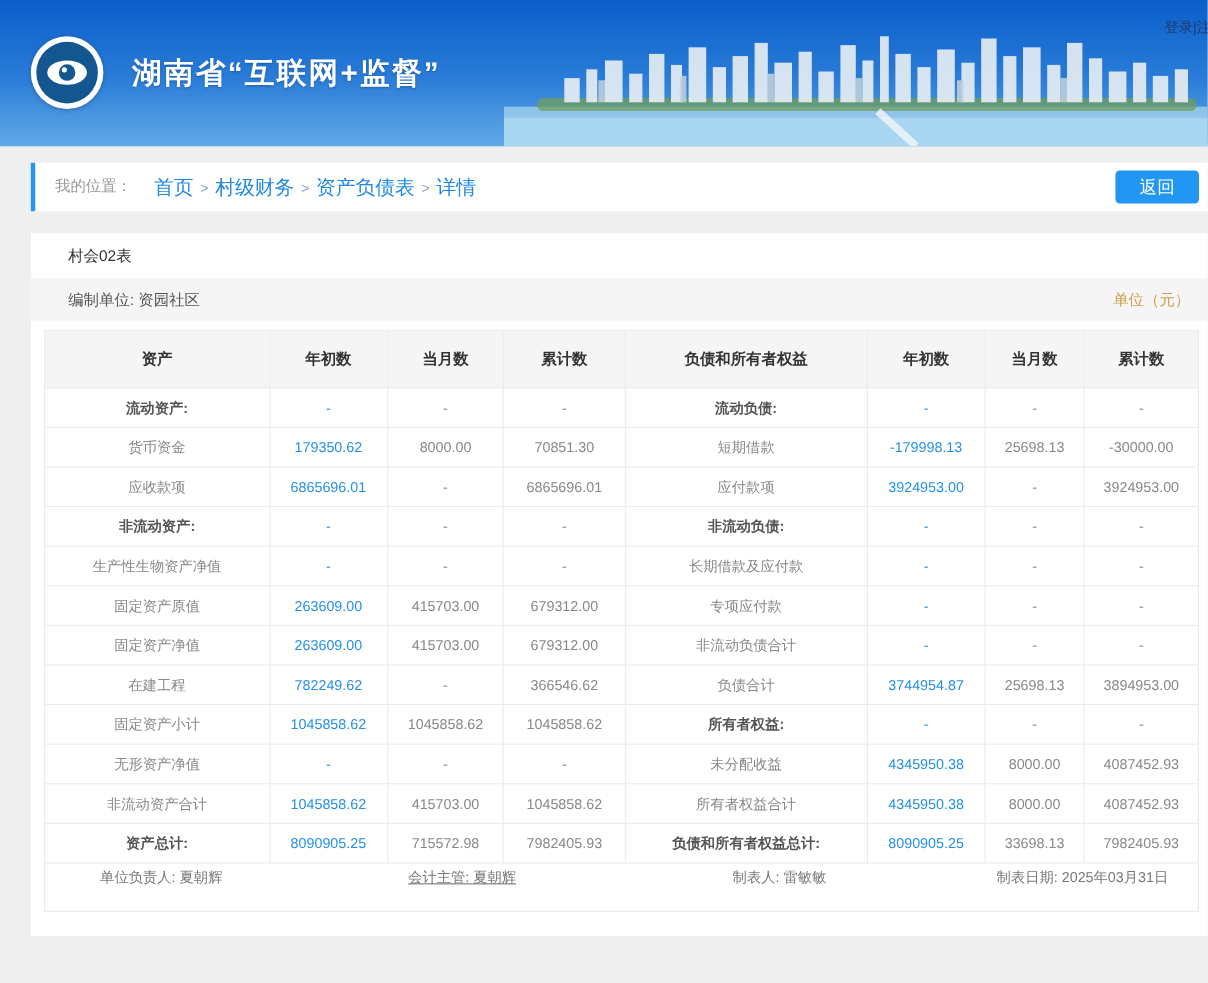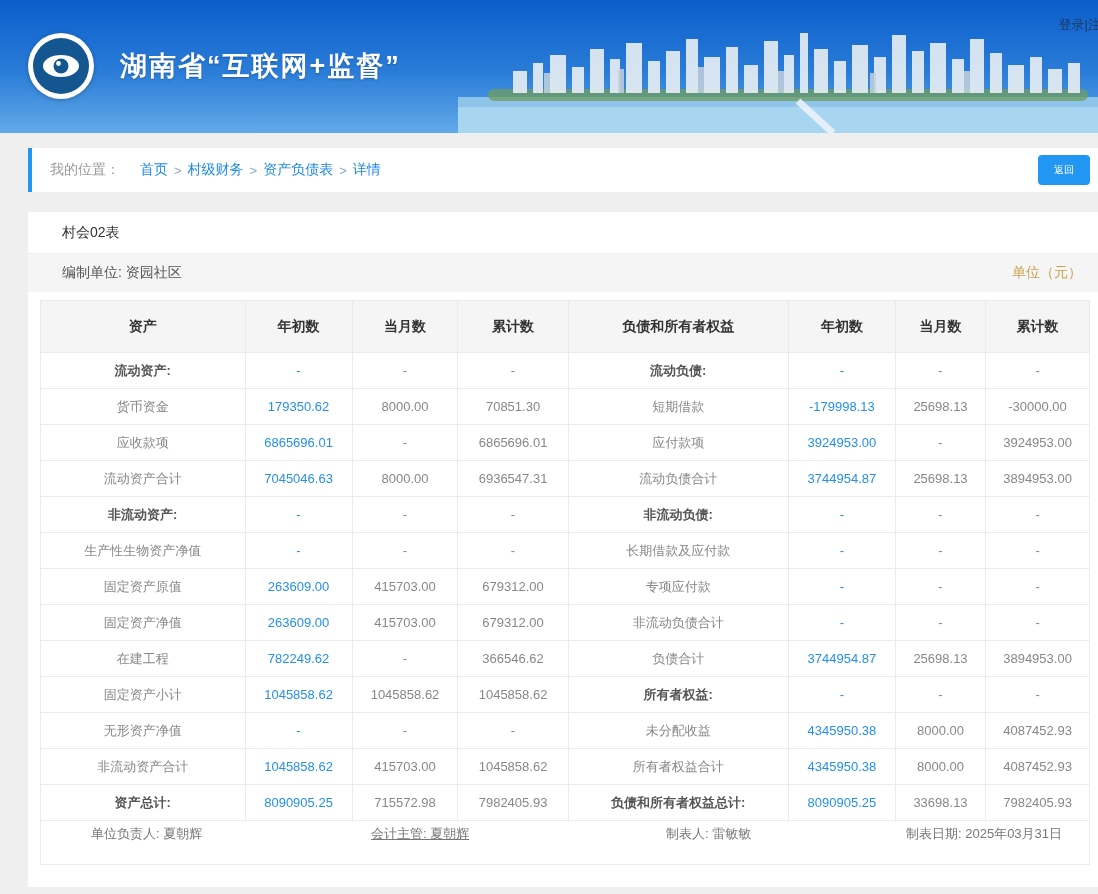--- a/index.html
+++ b/index.html
@@ -19,24 +19,24 @@
     letter-spacing:2px; text-shadow:0 1px 2px rgba(0,0,0,.25); }
   .auth { position:absolute; top:16px; right:-16px; font-size:13px; color:#1c3a66; z-index:3;
     white-space:nowrap; }
   .auth span { cursor:pointer; }
 
   
   .crumb-bar { margin:15px 0 0 28px; height:44px; background:#ffffff;
     border-left:4px solid #2196f3; display:flex; align-items:center; padding:0 0 0 18px;
     position:relative; }
   .crumb-prefix { color:#999999; font-size:14px; margin-right:14px; }
-  .crumb-link { color:#1e88e5; font-size:14px; text-decoration:none; margin:0 6px; cursor:pointer; }
+  .crumb-link { color:#1e88e5; font-size:18px; text-decoration:none; margin:0 6px; cursor:pointer; }
   .crumb-sep { color:#8fa6bb; font-size:13px; }
-  .back-btn { position:absolute; right:8px; top:7px; width:52px; height:30px; background:#2196f3;
-    color:#ffffff; font-size:10px; border:none; border-radius:4px; cursor:pointer; }
+  .back-btn { position:absolute; right:8px; top:7px; width:76px; height:30px; background:#2196f3;
+    color:#ffffff; font-size:16px; border:none; border-radius:4px; cursor:pointer; }
 
   
   .card { margin:20px 0 0 28px; background:#ffffff; padding-bottom:14px; }
   .card-title-row { height:42px; display:flex; align-items:center; padding-left:34px;
     border-bottom:1px solid #eeeeee; font-size:14px; color:#333333; }
   .card-sub-row { height:38px; background:#f5f5f5; display:flex; align-items:center;
     padding:0 16px 0 34px; font-size:14px; color:#555555; justify-content:space-between;gap:47px; }
   .unit-label { color:#c9a14e; }
 
   
@@ -200,30 +200,20 @@
             <td class="">应收款项</td>
             <td class="link">6865696.01</td>
             <td class="">-</td>
             <td class="">6865696.01</td>
             <td class="">应付款项</td>
             <td class="link">3924953.00</td>
             <td class="">-</td>
             <td class="">3924953.00</td>
           </tr>
           <tr>
-            <td class="">流动资产合计</td>
-            <td class="link">7045046.63</td>
-            <td class="">8000.00</td>
-            <td class="">6936547.31</td>
-            <td class="">流动负债合计</td>
-            <td class="link">3744954.87</td>
-            <td class="">25698.13</td>
-            <td class="">3894953.00</td>
-          </tr>
-          <tr>
             <td class="bold">非流动资产:</td>
             <td class="link">-</td>
             <td class="">-</td>
             <td class="">-</td>
             <td class="bold">非流动负债:</td>
             <td class="link">-</td>
             <td class="">-</td>
             <td class="">-</td>
           </tr>
           <tr>

